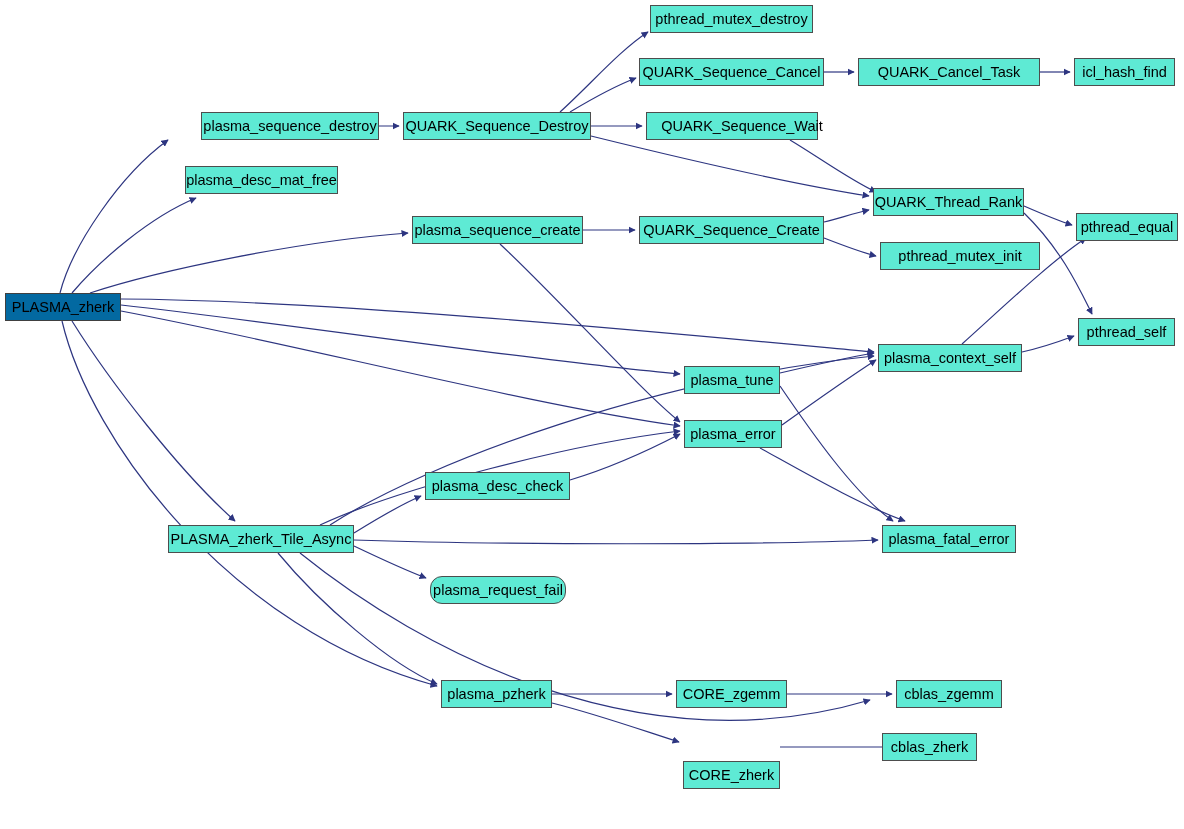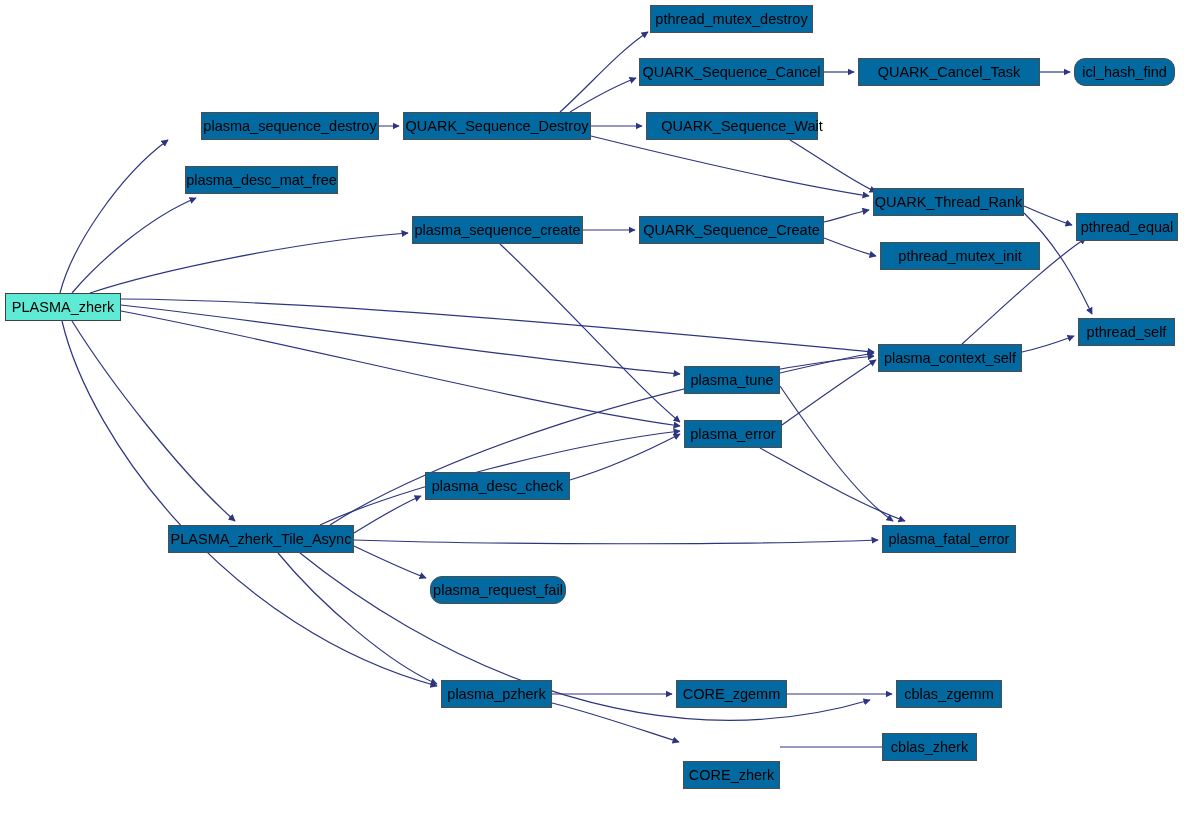--- a/index.html
+++ b/index.html
@@ -1,22 +1,22 @@
 <!DOCTYPE html>
 <html><head>
 <meta charset="utf-8">
 <style>
   html,body{margin:0;padding:0;background:#ffffff;}
   #canvas{position:relative;width:1184px;height:829px;background:#ffffff;
           font-family:"Liberation Sans","DejaVu Sans",sans-serif;overflow:hidden;}
   #edges{position:absolute;left:0;top:0;width:1184px;height:829px;}
   .node{position:absolute;box-sizing:border-box;border:1px solid #4d4d4d;
-        background:#0369a1;color:#000000;font-size:14.5px;line-height:1;
+        background:#5eead4;color:#000000;font-size:14.5px;line-height:1;
         display:flex;align-items:center;justify-content:center;white-space:nowrap;}
-  .node.highlight{background:#5eead4;border:1px solid #404040;}
+  .node.highlight{background:#0369a1;border:1px solid #404040;}
   .node span{display:block;padding:0 2px;}
 </style>
 </head>
 <body>
 
 <div id="canvas">
   <svg id="edges" viewBox="0 0 1184 829" xmlns="http://www.w3.org/2000/svg">
     <defs>
       <marker id="arrow" viewBox="0 0 10 10" refX="9" refY="5" markerWidth="6" markerHeight="6" orient="auto-start-reverse" markerUnits="strokeWidth">
         <path d="M 0 0 L 10 5 L 0 10 z" fill="#2d3580"></path>
@@ -80,21 +80,21 @@
       </div>
       <div class="node" style="left: 650px; top: 5px; width: 163px; height: 28px;">
         <span>pthread_mutex_destroy</span>
       </div>
       <div class="node" style="left: 639px; top: 58px; width: 185px; height: 28px;">
         <span>QUARK_Sequence_Cancel</span>
       </div>
       <div class="node" style="left: 858px; top: 58px; width: 182px; height: 28px;">
         <span>QUARK_Cancel_Task</span>
       </div>
-      <div class="node" style="left: 1074px; top: 58px; width: 101px; height: 28px; border-radius: 11px;">
+      <div class="node" style="left: 1074px; top: 58px; width: 101px; height: 28px;">
         <span>icl_hash_find</span>
       </div>
       <div class="node" style="left: 646px; top: 112px; width: 172px; height: 28px; padding-left: 20px;">
         <span>QUARK_Sequence_Wait</span>
       </div>
       <div class="node" style="left: 412px; top: 216px; width: 171px; height: 28px;">
         <span>plasma_sequence_create</span>
       </div>
       <div class="node" style="left: 639px; top: 216px; width: 185px; height: 28px;">
         <span>QUARK_Sequence_Create</span>

